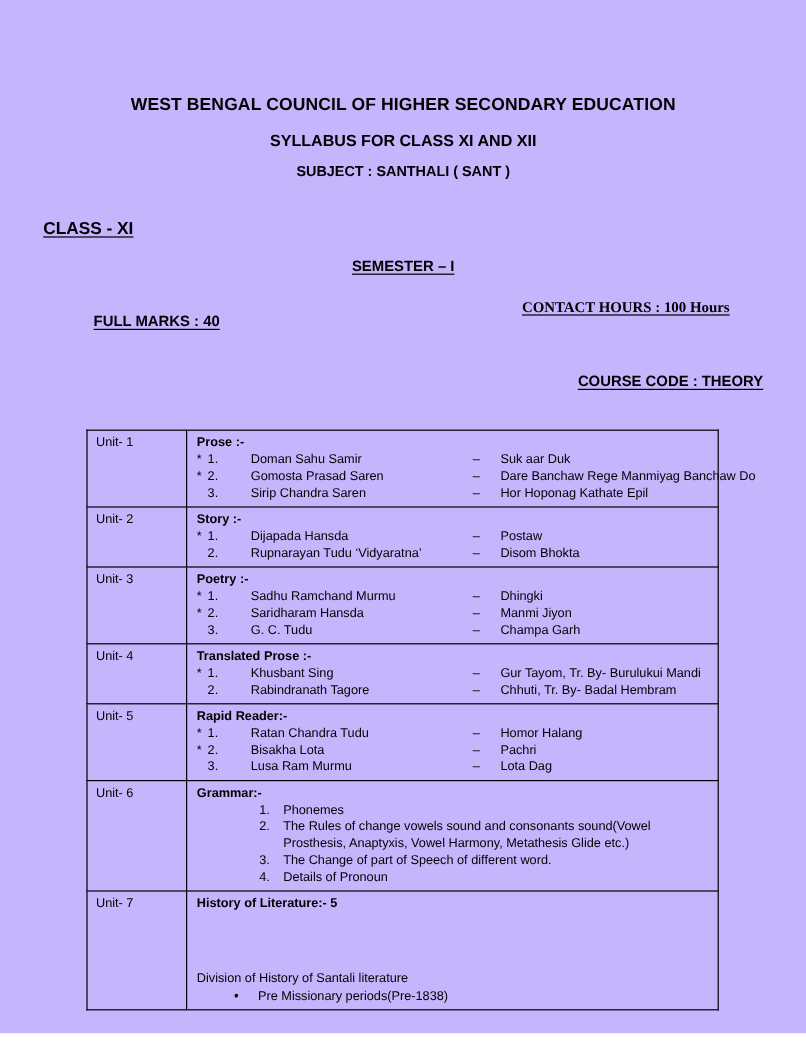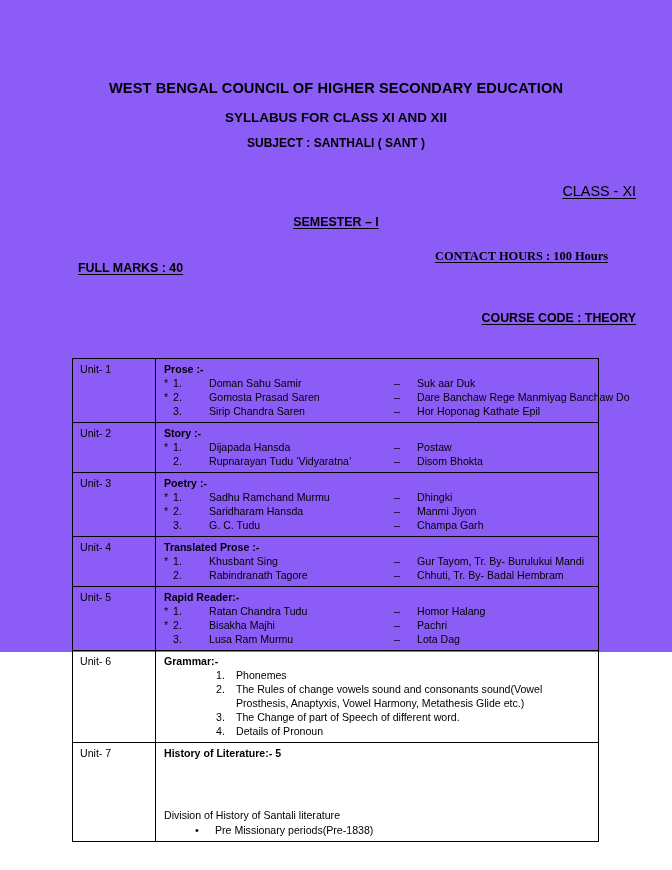--- a/index.html
+++ b/index.html
@@ -12,22 +12,22 @@
     height: 870px;
     font-family: "Liberation Sans", sans-serif;
     color: #000000;
     position: relative;
     overflow: hidden;
   }
   .page {
     position: absolute;
     left: 0; top: 0;
     width: 672px;
-    height: 652px;
-    background: #8b5cf6;
+    height: 861px;
+    background: #c4b5fd;
   }
   .hdr {
     text-align: center;
     font-weight: bold;
     color: #000;
   }
   .hdr-line1 {
     position: absolute;
     left: 36px; top: 80px; width: 600px;
     font-size: 14.6px;
@@ -40,22 +40,22 @@
   }
   .hdr-line3 {
     position: absolute;
     left: 36px; top: 136px; width: 600px;
     font-size: 12px;
   }
   .class-line {
     position: absolute;
     left: 36px; top: 183px; width: 600px;
     font-size: 14.4px;
-    text-align: right;
-    font-weight: normal;
+    text-align: left;
+    font-weight: bold;
   }
   .class-line span, .sem-line span,
   .marks-left span, .marks-right span, .course-code span {
     text-decoration: underline;
     text-underline-offset: 2px;
   }
   .sem-line {
     position: absolute;
     left: 36px; top: 215px; width: 600px;
     font-size: 12.4px;
@@ -289,21 +289,21 @@
             <div class="work-row">
               <span class="w-star">*</span>
               <span class="w-num">1.</span>
               <span class="w-author">Ratan Chandra Tudu</span>
               <span class="w-dash">–</span>
               <span class="w-title">Homor Halang</span>
             </div>
             <div class="work-row">
               <span class="w-star">*</span>
               <span class="w-num">2.</span>
-              <span class="w-author">Bisakha Majhi</span>
+              <span class="w-author">Bisakha Lota</span>
               <span class="w-dash">–</span>
               <span class="w-title">Pachri</span>
             </div>
             <div class="work-row">
               <span class="w-star"></span>
               <span class="w-num">3.</span>
               <span class="w-author">Lusa Ram Murmu</span>
               <span class="w-dash">–</span>
               <span class="w-title">Lota Dag</span>
             </div>

